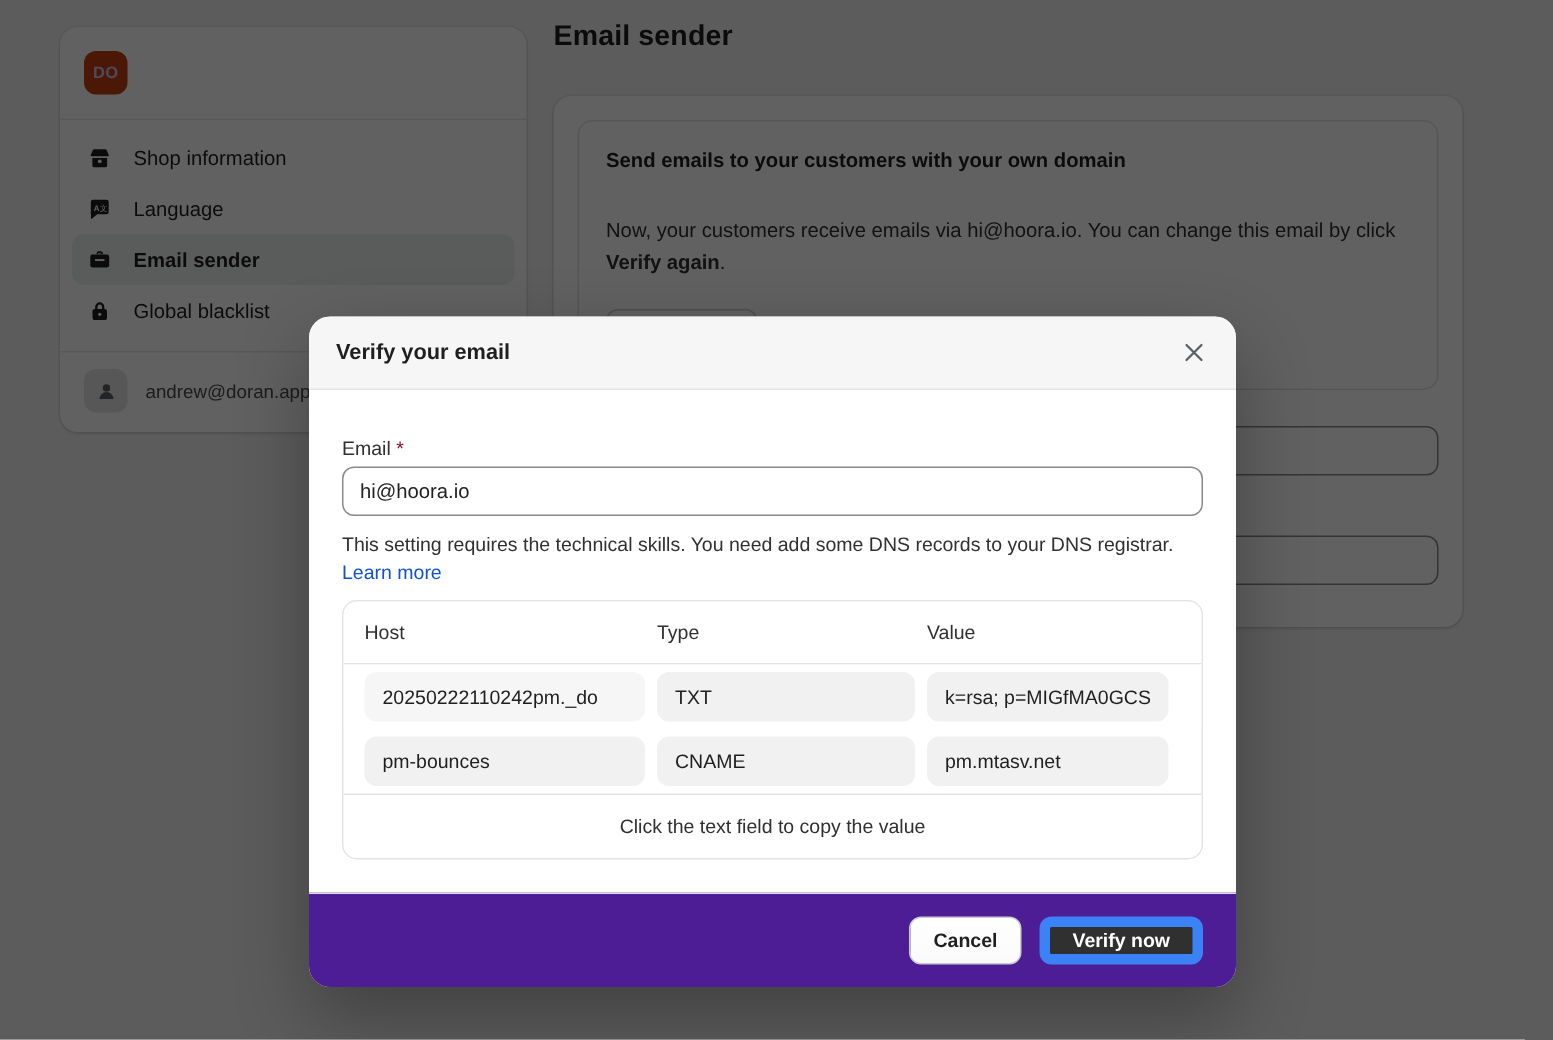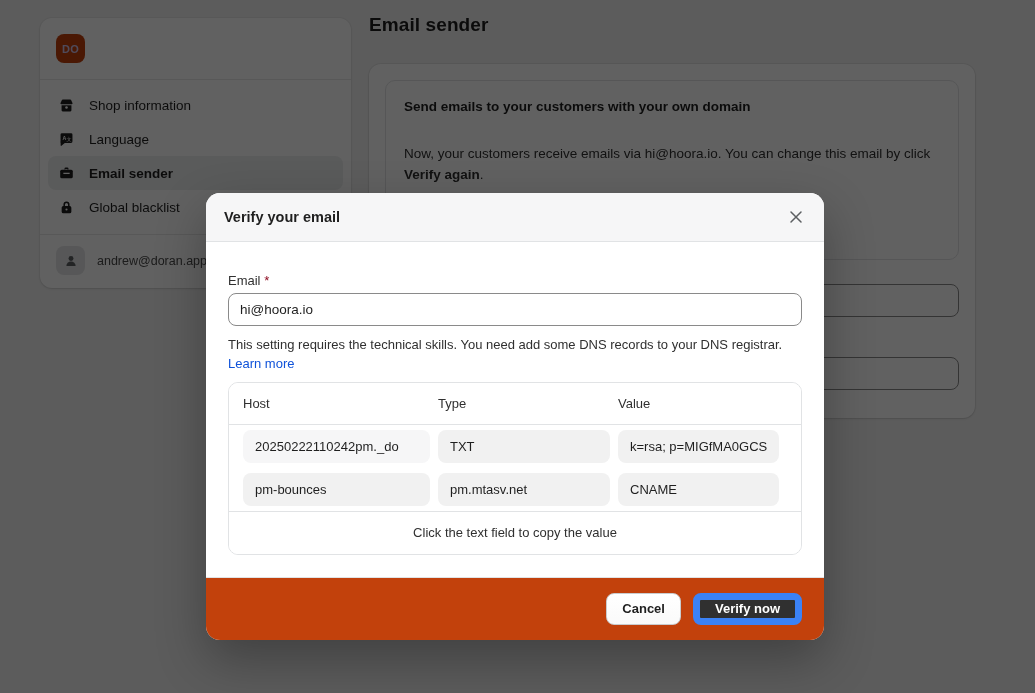--- a/index.html
+++ b/index.html
@@ -163,21 +163,21 @@
   #overlay {
     position: absolute;
     inset: 0;
     background: rgba(0,0,0,.62);
   }
 
   
   .modal {
     position: absolute;
     left: 206px;
-    top: 193px;
+    top: 211px;
     width: 618px;
     background: #ffffff;
     border-radius: 14px;
     box-shadow: 0 20px 50px rgba(0,0,0,.30);
     overflow: hidden;
   }
   .modal-header {
     display: flex;
     align-items: center;
     justify-content: space-between;
@@ -295,21 +295,21 @@
     background: #ffffff;
   }
 
   .modal-footer {
     display: flex;
     justify-content: flex-end;
     align-items: center;
     gap: 12px;
     padding: 15px 22px;
     border-top: 1px solid #e1e3e5;
-    background: #c2410c;
+    background: #4c1d95;
   }
   .btn-cancel {
     height: 32px;
     padding: 0 15px;
     font-size: 13px;
     font-weight: 600;
     color: #1f1f1f;
     background: linear-gradient(#ffffff,#fafafa);
     border: 1px solid #c9cccf;
     border-radius: 8px;
@@ -466,24 +466,24 @@
         <div class="cell">
           <span>k=rsa; p=MIGfMA0GCSqG</span>
         </div>
       </div>
 
       <div class="dns-row">
         <div class="cell">
           <span>pm-bounces</span>
         </div>
         <div class="cell">
+          <span>CNAME</span>
+        </div>
+        <div class="cell">
           <span>pm.mtasv.net</span>
-        </div>
-        <div class="cell">
-          <span>CNAME</span>
         </div>
       </div>
 
       <div class="dns-foot">Click the text field to copy the value</div>
     </div>
   </div>
 
   <div class="modal-footer">
     <button class="btn-cancel">Cancel</button>
     <button class="btn-primary">Verify now</button>

